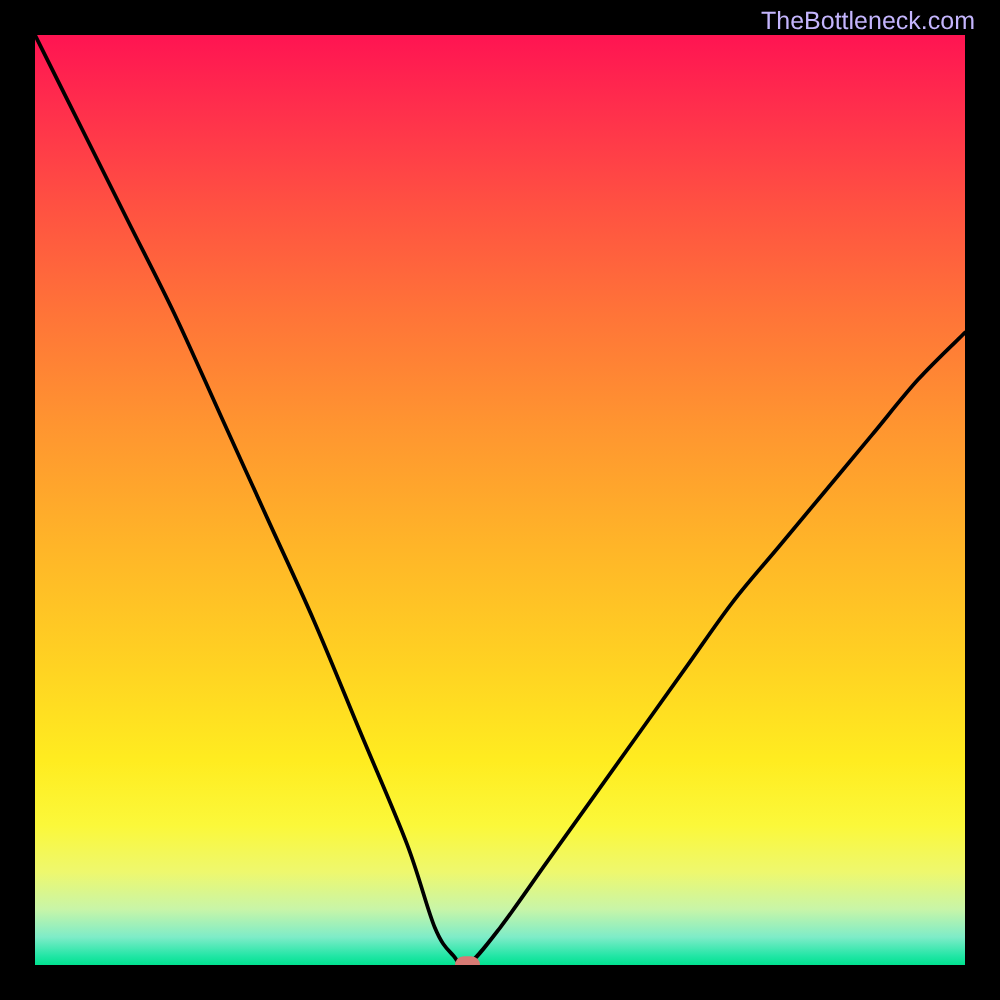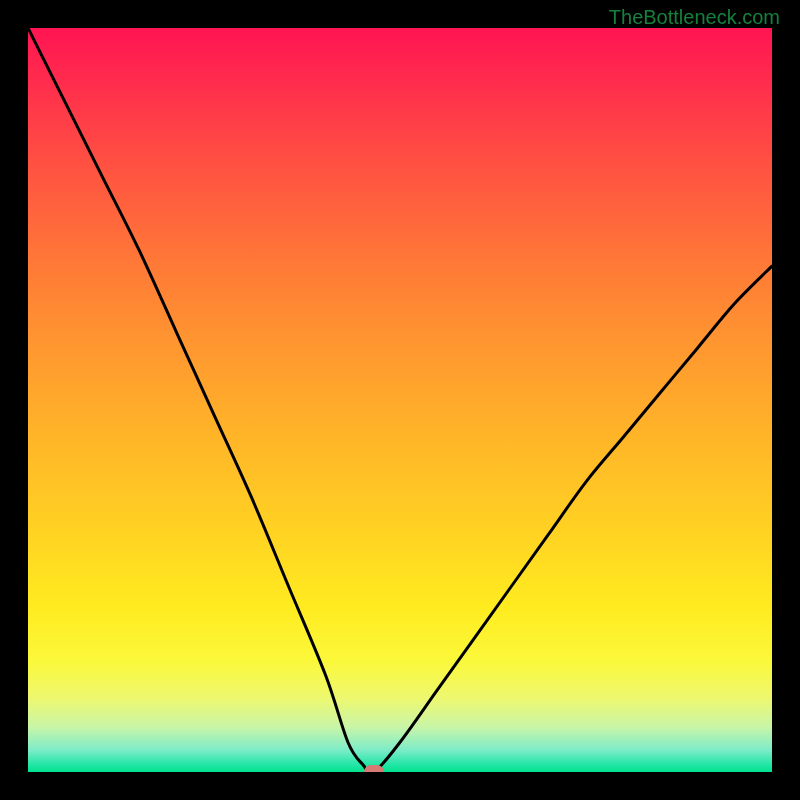--- a/index.html
+++ b/index.html
@@ -8,21 +8,21 @@
     width: 800px;
     height: 800px;
     background: #000;
     position: relative;
     font-family: Arial, sans-serif;
   }
   .watermark {
     position: absolute;
     top: 6px;
     right: 20px;
-    color: #15803d;
+    color: #c4b5fd;
     font-size: 20px;
     font-weight: 500;
     z-index: 10;
   }
   .plot-area {
     position: absolute;
     left: 28px;
     top: 28px;
     width: 744px;
     height: 744px;

